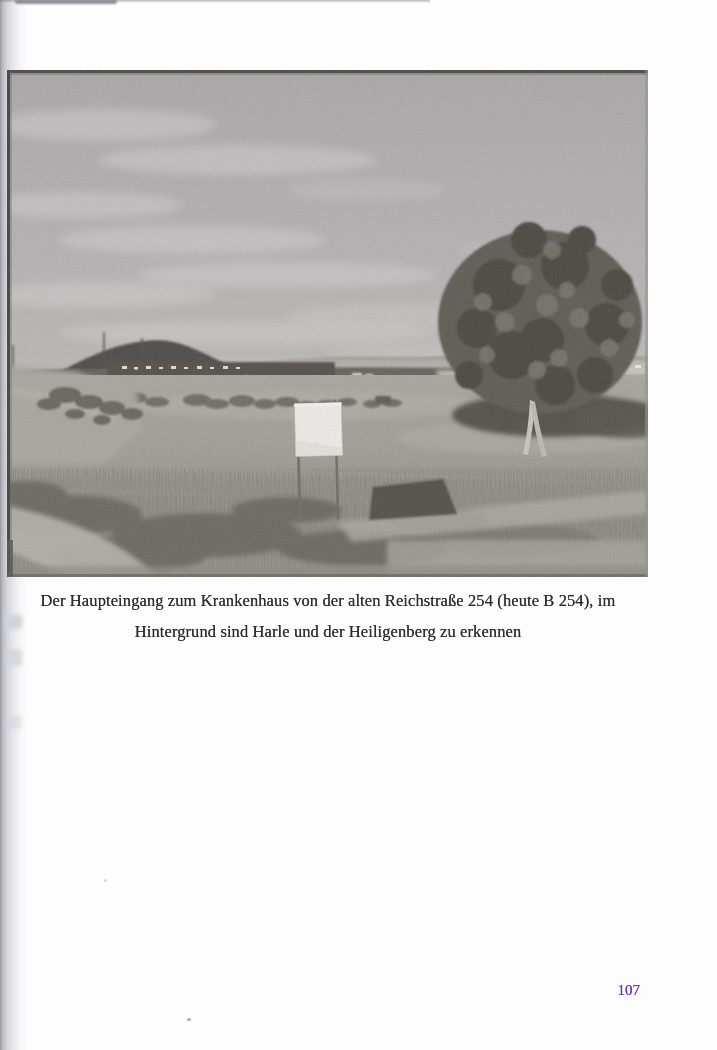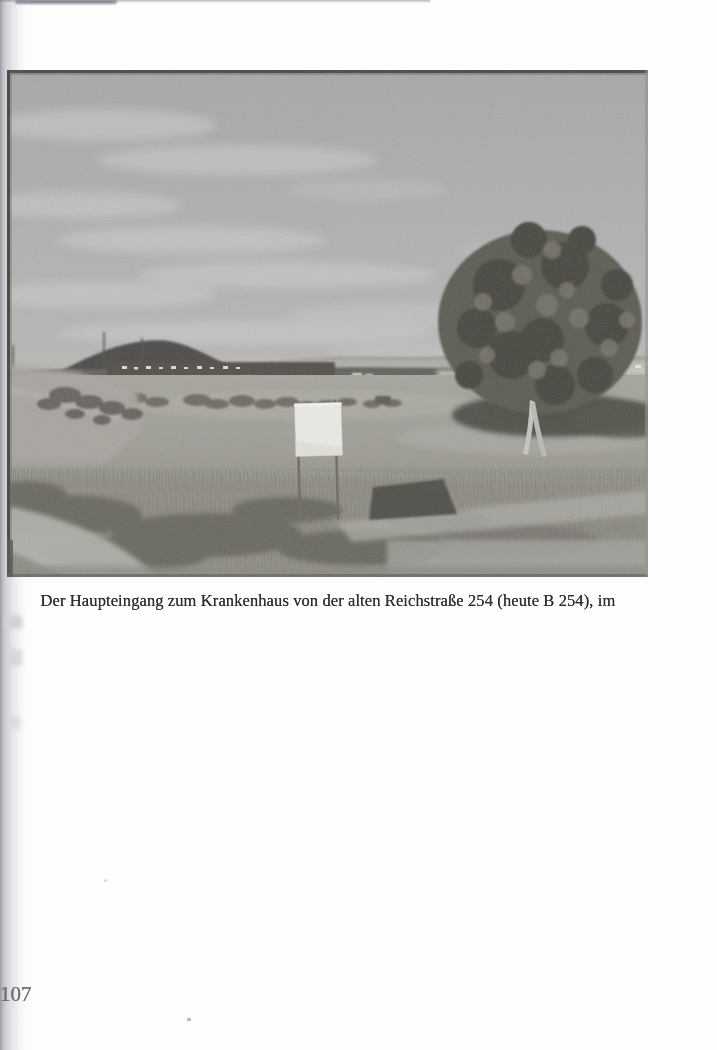--- a/index.html
+++ b/index.html
@@ -48,21 +48,21 @@
     text-shadow:0 0 .5px rgba(43,43,51,.85);
     white-space:nowrap;
   }
   .cap1{top:591px;}
   .cap2{top:622px;}
   .cap3{top:663px;}
 
   
   .pagenum{
     position:absolute;left:0;top:982px;width:640px;
-    text-align:left;color:#737373;font-size:21px;
+    text-align:right;color:#6d28d9;font-size:15px;
     text-shadow:0 0 .4px rgba(48,48,58,.8);
   }
 </style>
 </head>
 <body>
 
 <div class="page">
 
   <div class="edge-left"></div>
   <div class="edge-top"></div>
@@ -292,16 +292,17 @@
         <rect x="0" y="504" width="641" height="3" fill="#6f6d68"></rect>
         <rect x="638" y="0" width="3" height="507" fill="#93918d" opacity="0.6"></rect>
         <rect x="0" y="470" width="6" height="37" fill="#555450" opacity="0.8"></rect>
       </g>
 
       <rect x="0" y="0" width="641" height="507" fill="#808080" filter="url(#grain)"></rect>
     </svg>
   </figure>
 
   <div class="caption cap1">Der Haupteingang zum Krankenhaus von der alten Reichstraße 254 (heute B 254), im</div>
+  <div class="caption cap2">Hintergrund sind Harle und der Heiligenberg zu erkennen</div>
 
   <div class="pagenum">107</div>
 
 </div>
 
 </body></html>

